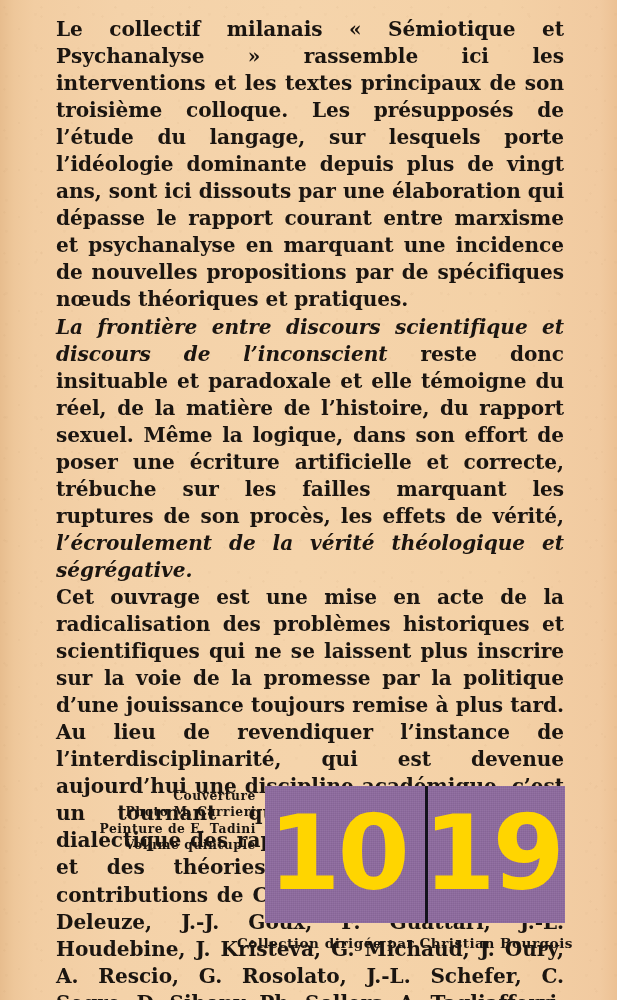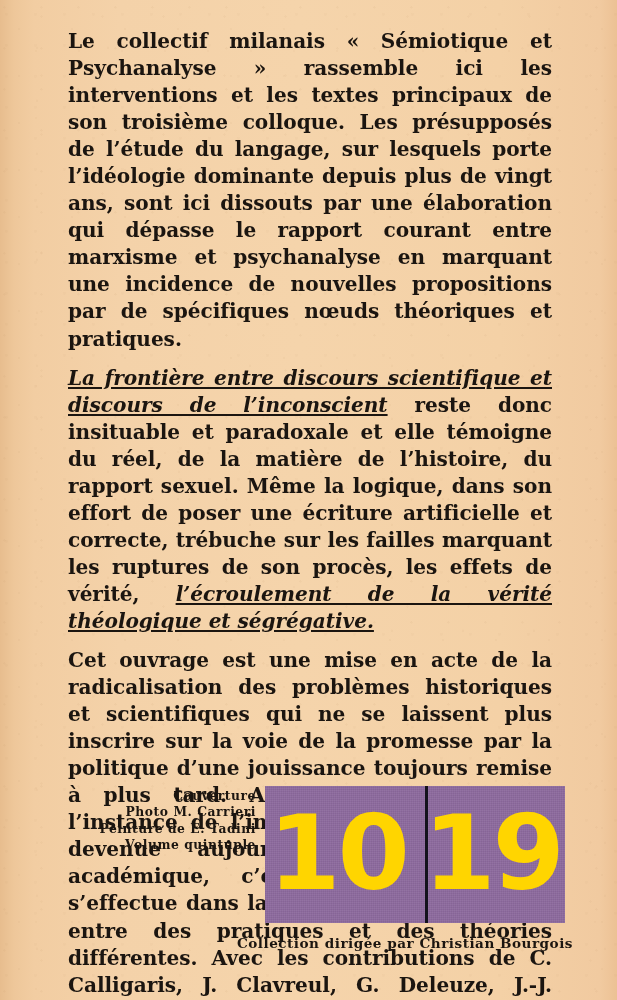--- a/index.html
+++ b/index.html
@@ -48,25 +48,24 @@
     font-family: "DejaVu Serif", "Liberation Serif", serif;
     font-weight: bold;
     font-size: 20.1px;
     line-height: 27.05px;
     text-align: justify;
     text-justify: inter-word;
     letter-spacing: -0.05px;
     -webkit-font-smoothing: none;
   }
   .blurb p {
-    margin: 12px;
+    margin: 0;
   }
   .blurb .it {
     font-style: italic;
-    text-decoration: underline;
   }
 
   .credits {
     position: absolute;
     left: 86px;
     top: 788px;
     width: 170px;
     text-align: right;
     color: #1b1510;
     font-family: "DejaVu Serif", "Liberation Serif", serif;

